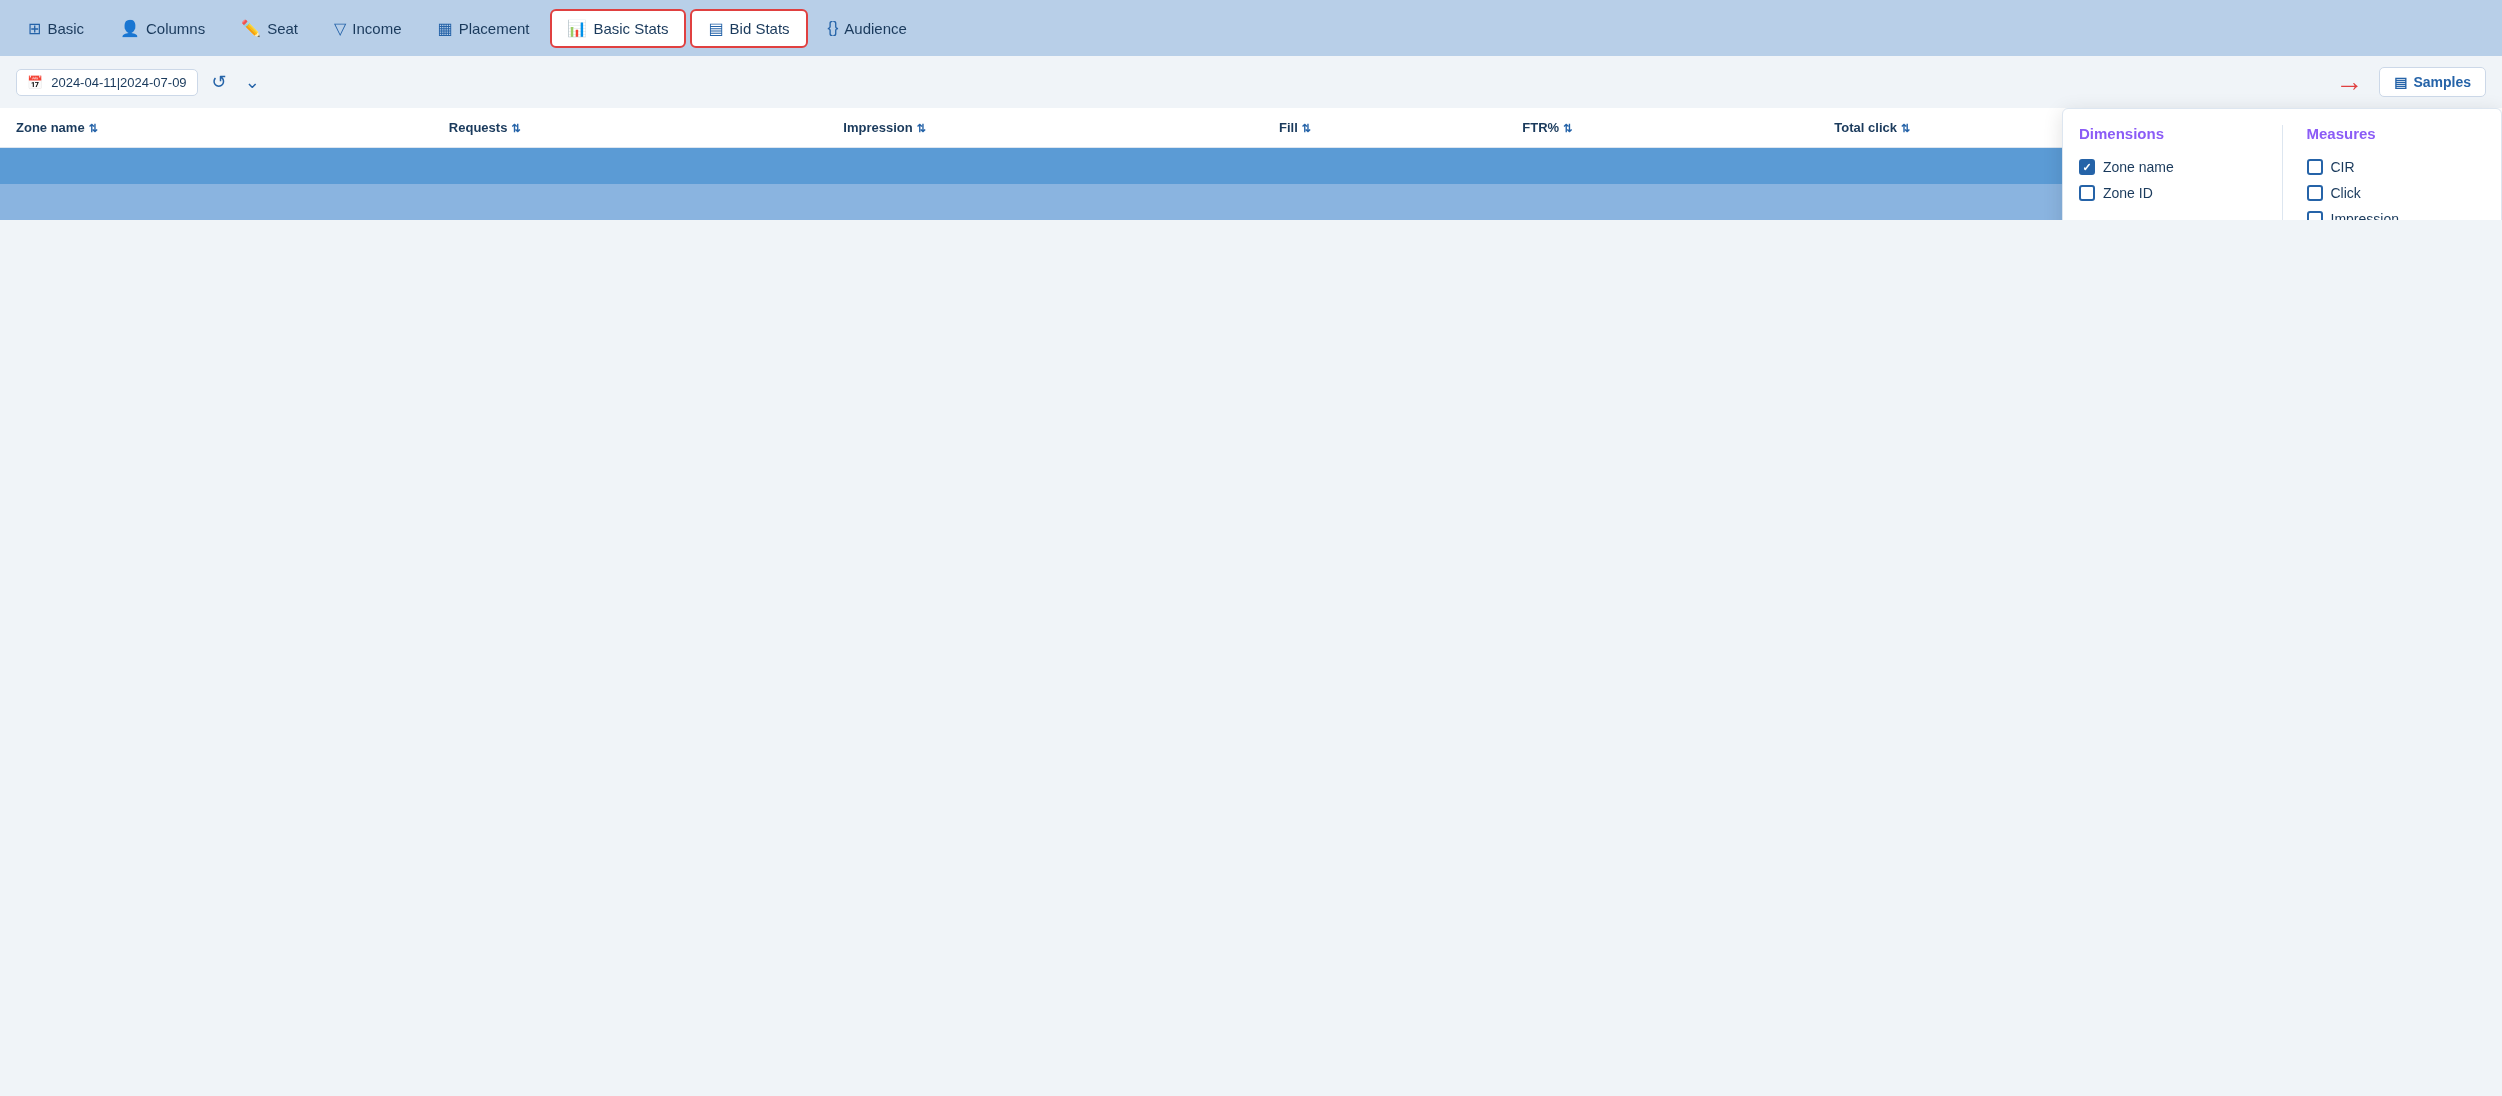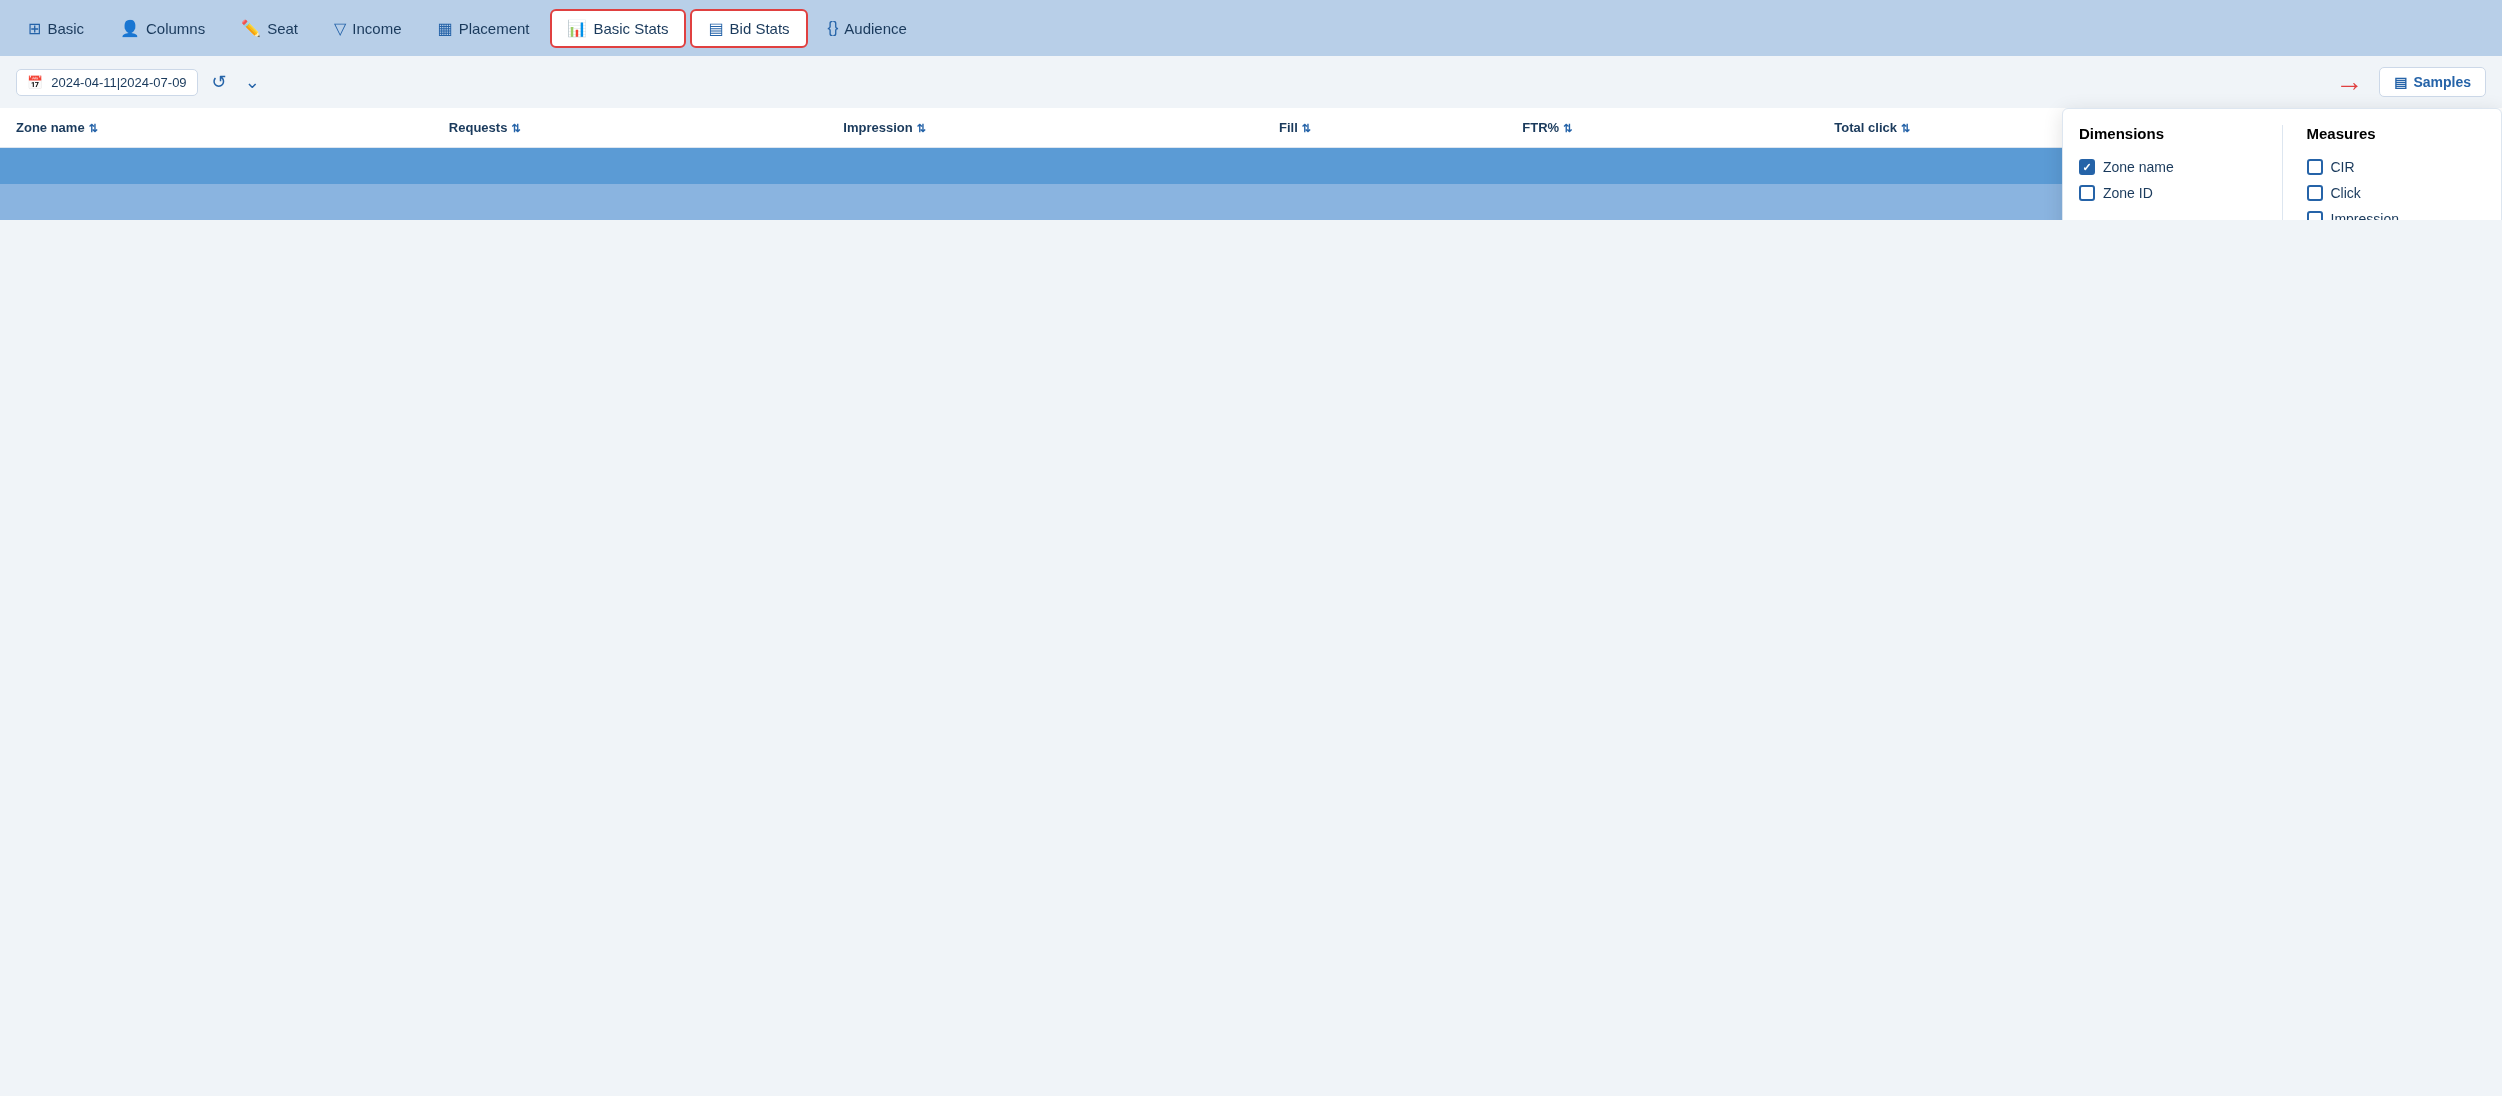--- a/index.html
+++ b/index.html
@@ -138,21 +138,21 @@
       padding: 16px;
       display: flex;
       gap: 20px;
     }
     .panel-col {
       flex: 1;
     }
     .panel-col-title {
       font-weight: 700;
       font-size: 15px;
-      color: #000000;
+      color: #8b5cf6;
       margin-bottom: 12px;
     }
     .panel-item {
       display: flex;
       align-items: center;
       gap: 8px;
       padding: 5px 0;
       font-size: 14px;
       color: #1a3a5c;
     }

